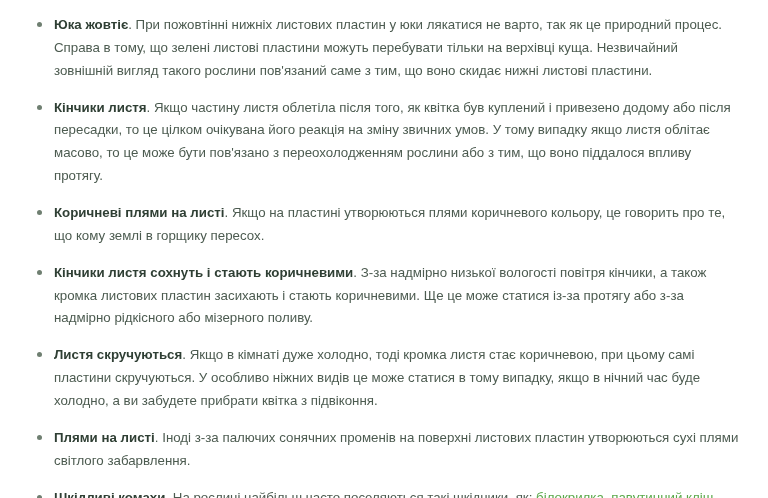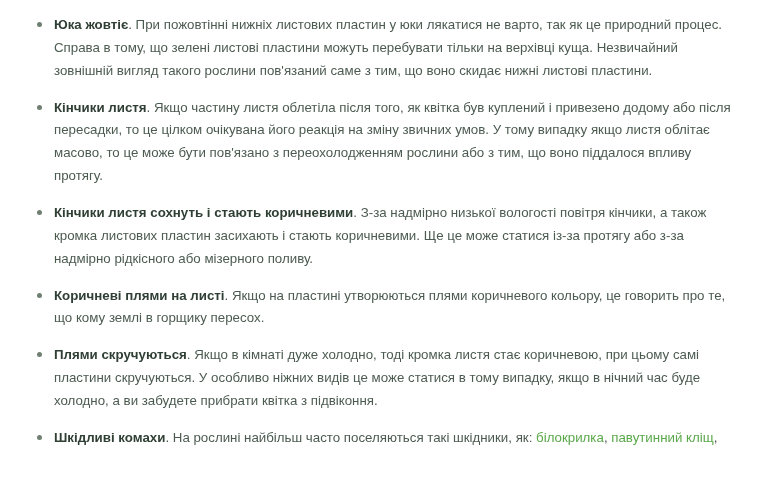--- a/index.html
+++ b/index.html
@@ -67,33 +67,37 @@
       <span class="term">Юка жовтіє</span><span>. При пожовтінні нижніх листових пластин у юки лякатися не варто, так як це природний процес. Справа в тому, що зелені листові пластини можуть перебувати тільки на верхівці куща. Незвичайний зовнішній вигляд такого рослини пов'язаний саме з тим, що воно скидає нижні листові пластини.</span>
     </li>
 
     <li>
       <span class="bullet"></span>
       <span class="term">Кінчики листя</span><span>. Якщо частину листя облетіла після того, як квітка був куплений і привезено додому або після пересадки, то це цілком очікувана його реакція на зміну звичних умов. У тому випадку якщо листя облітає масово, то це може бути пов'язано з переохолодженням рослини або з тим, що воно піддалося впливу протягу.</span>
     </li>
 
     <li>
       <span class="bullet"></span>
+      <span class="term">Коричневі плями на листі</span><span>. Якщо на пластині утворюються плями коричневого кольору, це говорить про те, що кому землі в горщику пересох.</span>
+    </li>
+
+    <li>
+      <span class="bullet"></span>
       <span class="term">Кінчики листя сохнуть і стають коричневими</span><span>. З-за надмірно низької вологості повітря кінчики, а також кромка листових пластин засихають і стають коричневими. Ще це може статися із-за протягу або з-за надмірно рідкісного або мізерного поливу.</span>
     </li>
 
     <li>
       <span class="bullet"></span>
-      <span class="term">Коричневі плями на листі</span><span>. Якщо на пластині утворюються плями коричневого кольору, це говорить про те, що кому землі в горщику пересох.</span>
+      <span class="term">Листя скручуються</span><span>. Якщо в кімнаті дуже холодно, тоді кромка листя стає коричневою, при цьому самі пластини скручуються. У особливо ніжних видів це може статися в тому випадку, якщо в нічний час буде холодно, а ви забудете прибрати квітка з підвіконня.</span>
     </li>
 
     <li>
       <span class="bullet"></span>
-      <span class="term">Плями скручуються</span><span>. Якщо в кімнаті дуже холодно, тоді кромка листя стає коричневою, при цьому самі пластини скручуються. У особливо ніжних видів це може статися в тому випадку, якщо в нічний час буде холодно, а ви забудете прибрати квітка з підвіконня.</span>
+      <span class="term">Плями на листі</span><span>. Іноді з-за палючих сонячних променів на поверхні листових пластин утворюються сухі плями світлого забарвлення.</span>
     </li>
-
 
     <li>
       <span class="bullet"></span>
       <span class="term">Шкідливі комахи</span><span>. На рослині найбільш часто поселяються такі шкідники, як: </span><a class="pest-link" href="#">білокрилка</a><span class="sep">, </span><a class="pest-link" href="#">павутинний кліщ</a><span class="sep">, </span>
     </li>
 
   </ul>
 </div>
 
 </body></html>

